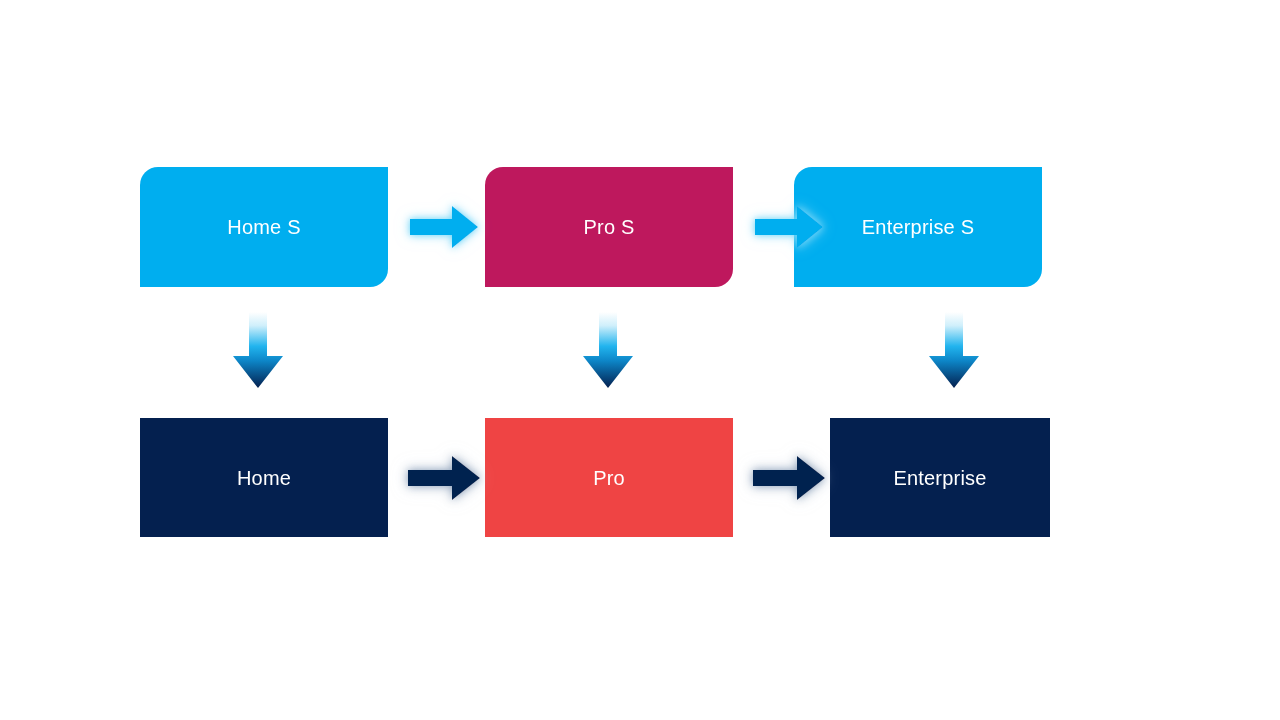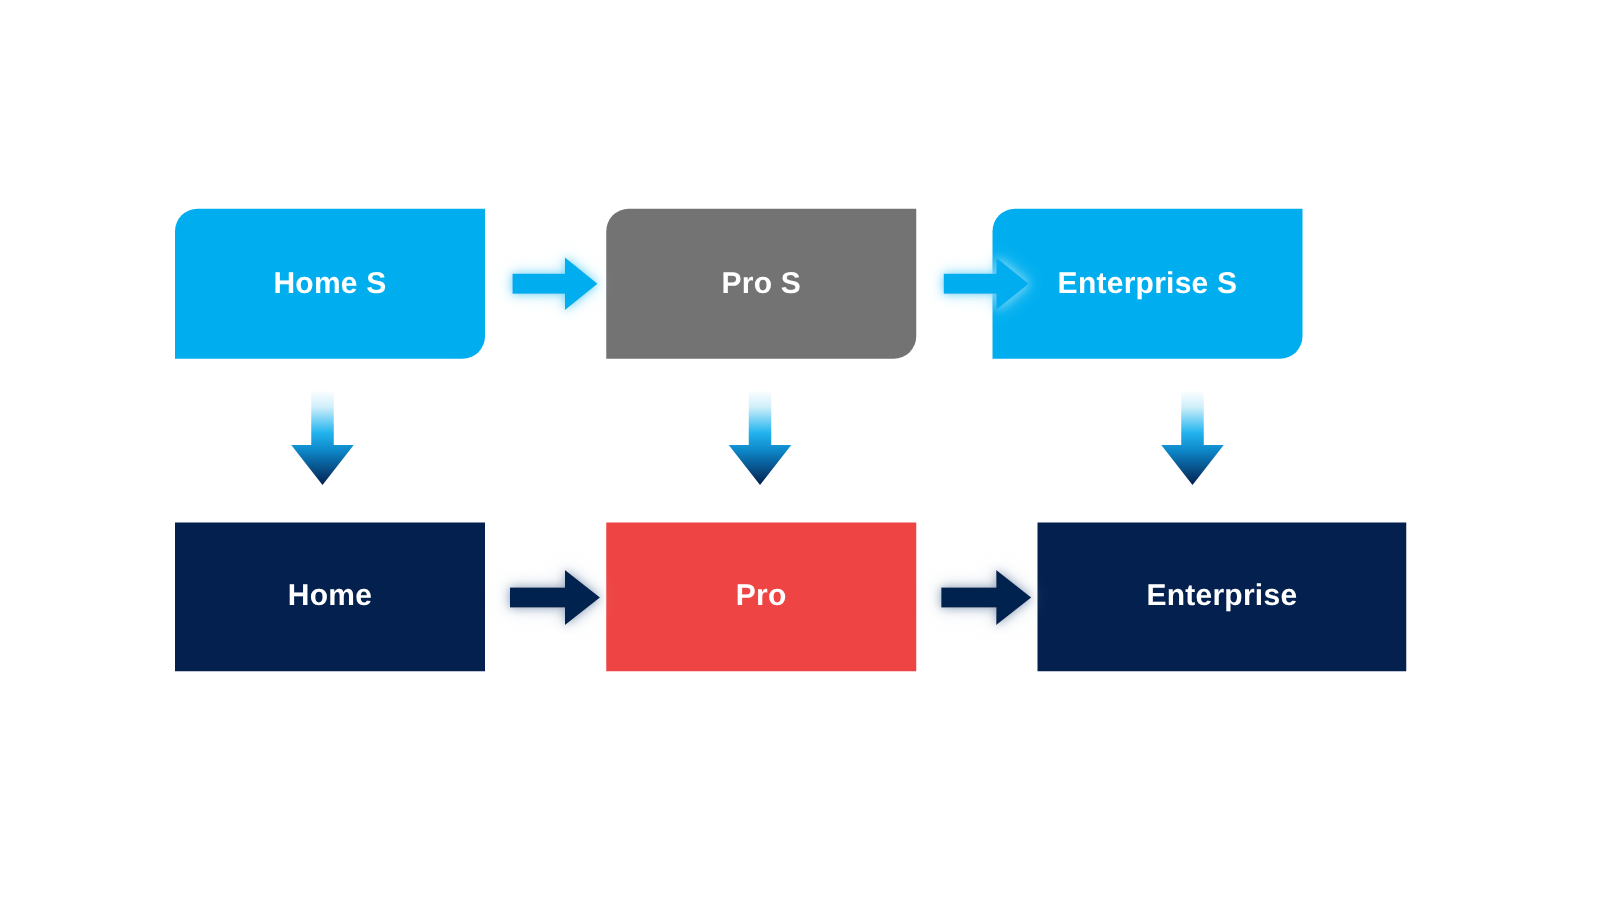--- a/index.html
+++ b/index.html
@@ -20,22 +20,22 @@
   }
 
   
   .node {
     position: absolute;
     display: flex;
     align-items: center;
     justify-content: center;
     box-sizing: border-box;
     color: #ffffff;
-    font-size: 24px;
-    font-weight: 700;
+    font-size: 20px;
+    font-weight: 400;
     letter-spacing: 0.2px;
     line-height: 1.2;
     text-align: center;
     user-select: none;
   }
   .node.soft {
     
     border-radius: 18px 0 18px 0;
   }
   .node.sharp {
@@ -62,21 +62,21 @@
 </style>
 </head>
 <body>
 
 <div id="canvas">
 
   <div class="node soft" style="left:140px; top:167px; width:248px; height:120px; background:#00AEEF;">
     <span class="node-label">Home S</span>
   </div>
 
-  <div class="node soft" style="left:485px; top:167px; width:248px; height:120px; background:#737373;">
+  <div class="node soft" style="left:485px; top:167px; width:248px; height:120px; background:#be185d;">
     <span class="node-label">Pro S</span>
   </div>
 
   <div class="node soft" style="left:794px; top:167px; width:248px; height:120px; background:#00AEEF;">
     <span class="node-label">Enterprise S</span>
   </div>
 
   <div class="h-arrow" style="left:408px; top:203px; width:72px; height:48px;">
     <svg width="72" height="48" viewBox="0 0 72 48">
       <defs>
@@ -147,21 +147,21 @@
   </div>
 
   <div class="node sharp" style="left:140px; top:418px; width:248px; height:119px; background:#04204F;">
     <span class="node-label">Home</span>
   </div>
 
   <div class="node sharp" style="left:485px; top:418px; width:248px; height:119px; background:#ef4444;">
     <span class="node-label">Pro</span>
   </div>
 
-  <div class="node sharp" style="left:830px; top:418px; width:295px; height:119px; background:#04204F;align-items:center;">
+  <div class="node sharp" style="left:830px; top:418px; width:220px; height:119px; background:#04204F;align-items:center;">
     <span class="node-label">Enterprise</span>
   </div>
 
   <div class="h-arrow" style="left:404px; top:453px; width:80px; height:50px;">
     <svg width="80" height="50" viewBox="0 0 80 50">
       <defs>
         <filter id="glowNavy1" x="-45%" y="-45%" width="190%" height="190%">
           <feDropShadow dx="0" dy="0" stdDeviation="4" flood-color="#7D93B0" flood-opacity="0.85"></feDropShadow>
           <feDropShadow dx="0" dy="0" stdDeviation="7" flood-color="#B9C7D8" flood-opacity="0.55"></feDropShadow>
         </filter>

